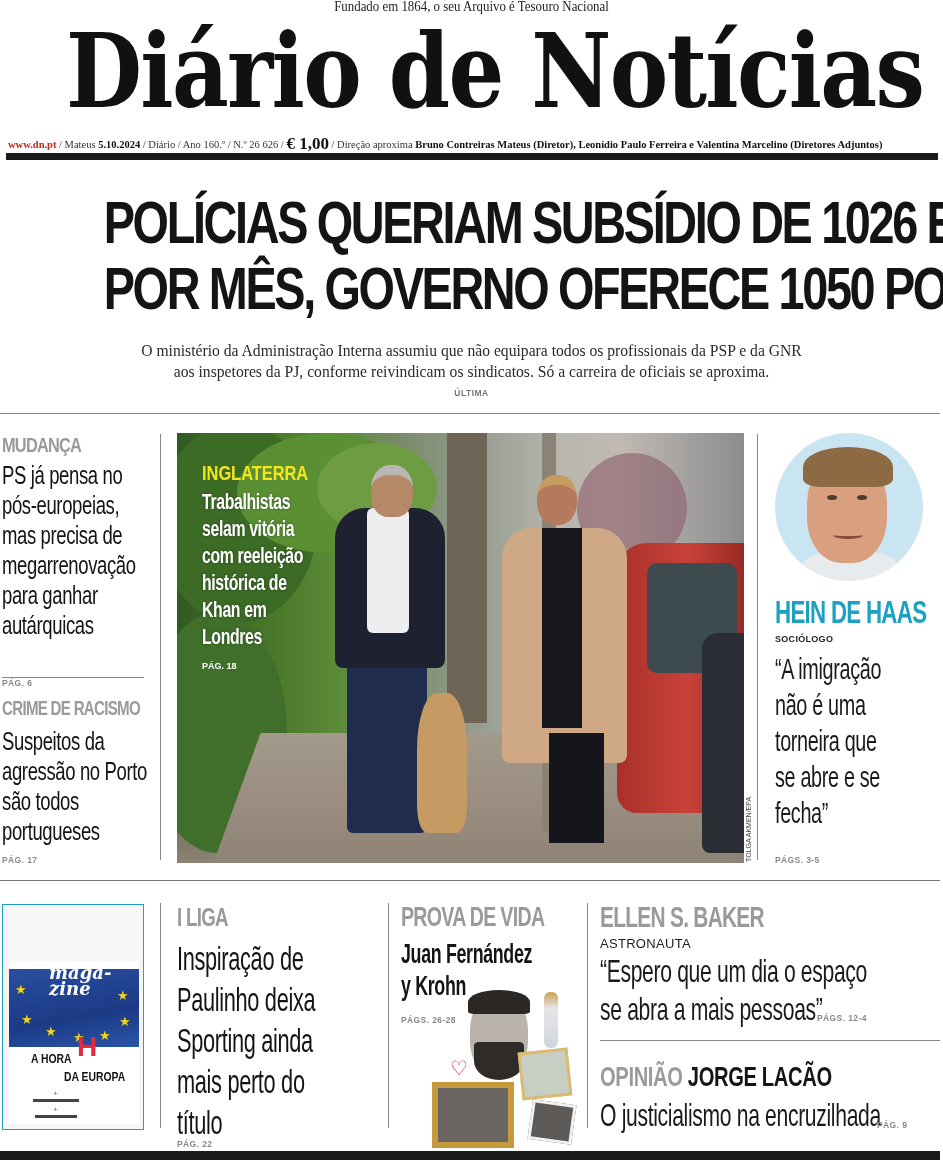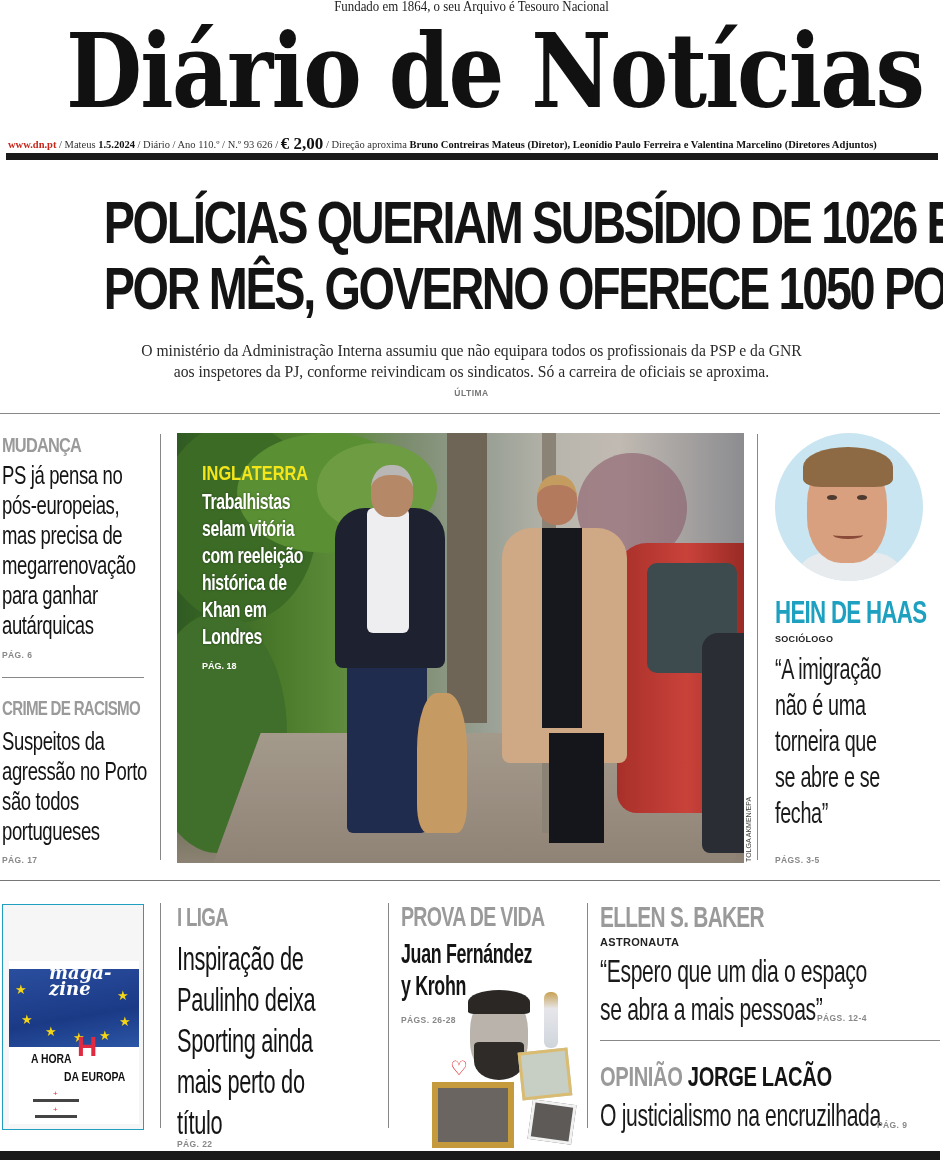--- a/index.html
+++ b/index.html
@@ -22,21 +22,21 @@
   .deck { left: 0; top: 340px; width: 943px; text-align: center; font-family: "Liberation Serif", serif; font-size: 17px; line-height: 21px; color: #2a2a2a; transform: scaleX(0.92); transform-origin: center top; }
   .deck-page { left: 0; top: 388px; width: 943px; text-align: center; font-size: 8.5px; font-weight: bold; color: #777; letter-spacing: 0.5px; }
   .rule1 { left: 0; top: 413px; width: 940px; height: 1px; background: #888; }
 
   
   .kicker-grey { color: #9a9a9a; font-weight: bold; font-family: "Liberation Sans", sans-serif; letter-spacing: -1px; }
   .small-page { font-size: 8.5px; font-weight: bold; color: #888; letter-spacing: 0.4px; }
 
   .lc-kicker1 { left: 2px; top: 434px; font-size: 21px; line-height: 22px; transform: scaleX(0.78); }
   .lc-head1 { left: 2px; top: 460px; width: 200px; font-size: 25px; line-height: 30px; color: #141414; transform: scaleX(0.74); transform-origin: left top; letter-spacing: -0.5px; }
-  .lc-page1 { left: 2px; top: 650px; }
+  .lc-page1 { left: 2px; top: 678px; }
   .lc-rule { left: 2px; top: 677px; width: 142px; height: 1px; background: #888; }
   .lc-kicker2 { left: 2px; top: 697px; font-size: 21px; line-height: 22px; transform: scaleX(0.72); white-space: nowrap; }
   .lc-head2 { left: 2px; top: 726px; width: 200px; font-size: 25px; line-height: 30px; color: #141414; transform: scaleX(0.74); transform-origin: left top; letter-spacing: -0.5px; }
   .lc-page2 { left: 2px; top: 855px; }
   .vsep-left { left: 160px; top: 434px; width: 1px; height: 426px; background: #888; }
 
   
   .photo { left: 177px; top: 433px; width: 567px; height: 430px; overflow: hidden;
     background:
       linear-gradient(180deg, rgba(0,0,0,0) 70%, rgba(130,115,100,0.6) 85%, #8d8274 100%),
@@ -110,50 +110,50 @@
   .pp-hair { position: absolute; left: 48px; top: 0; width: 62px; height: 24px; border-radius: 50% 50% 10% 10%; background: #2a2725; }
   .pp-beard { position: absolute; left: 54px; top: 52px; width: 50px; height: 38px; border-radius: 10% 10% 50% 50%; background: #2f2b29; }
   .pp-frame { position: absolute; left: 12px; top: 92px; width: 82px; height: 66px; border: 6px solid #c59a3d; background: #6a6560; }
   .pp-photo2 { position: absolute; left: 100px; top: 60px; width: 50px; height: 48px; border: 3px solid #d9bb72; background: #c7cfc5; transform: rotate(-6deg); }
   .pp-photo3 { position: absolute; left: 110px; top: 112px; width: 44px; height: 40px; border: 3px solid #f1f1f1; background: #5d5a58; transform: rotate(8deg); }
   .pp-heart { position: absolute; left: 30px; top: 66px; color: #d22; font-size: 20px; }
   .pp-statue { position: absolute; left: 124px; top: 2px; width: 14px; height: 56px; background: linear-gradient(180deg,#c9a153,#e6e6ea 30%,#cfd5dc); border-radius: 6px; }
 
   .vsep-b3 { left: 587px; top: 903px; width: 1px; height: 225px; background: #888; }
   .baker-name { left: 600px; top: 900px; font-size: 29px; line-height: 34px; transform: scaleX(0.72); transform-origin: left top; white-space: nowrap; }
-  .baker-role { left: 600px; top: 936px; font-size: 11px; font-weight: bold; color: #222; letter-spacing: 0.3px; }
+  .baker-role { left: 600px; top: 936px; font-size: 13px; font-weight: normal; color: #222; letter-spacing: 0.3px; }
   .baker-quote { left: 600px; top: 952px; width: 420px; font-size: 32px; line-height: 38px; color: #1a1a1a; transform: scaleX(0.66); transform-origin: left top; letter-spacing: -0.5px; }
   .baker-page { left: 817px; top: 1013px; }
   .rule-op { left: 600px; top: 1040px; width: 340px; height: 1px; background: #888; }
   .op-kicker { left: 600px; top: 1060px; font-size: 28px; line-height: 34px; font-weight: bold; transform: scaleX(0.72); transform-origin: left top; white-space: nowrap; letter-spacing: -0.5px; }
   .op-kicker .grey { color: #9a9a9a; }
   .op-kicker .dark { color: #141414; }
   .op-head { left: 600px; top: 1096px; width: 420px; font-size: 32px; line-height: 38px; color: #1a1a1a; transform: scaleX(0.66); transform-origin: left top; white-space: nowrap; letter-spacing: -0.5px; }
   .op-page { left: 877px; top: 1120px; }
 
   .bottombar { left: 0; top: 1151px; width: 940px; height: 9px; background: #1a1a1a; }
 </style>
 </head>
 <body>
 
 <div class="abs tagline">Fundado em 1864, o seu Arquivo é Tesouro Nacional</div>
 <div class="abs masthead">Diário de Notícias</div>
 <div class="abs infoline">
   <span class="url">www.dn.pt</span>
   <span> / </span>
   <span>Mateus</span>
-  <b>1.5.2024</b>
+  <b>5.10.2024</b>
   <span> / </span>
   <span>Diário</span>
   <span> / </span>
-  <span>Ano 110.º</span>
-  <span> / </span>
-  <span>N.º 93 626</span>
-  <span> / </span>
-  <span class="price">€ 2,00</span>
+  <span>Ano 160.º</span>
+  <span> / </span>
+  <span>N.º 26 626</span>
+  <span> / </span>
+  <span class="price">€ 1,00</span>
   <span> / </span>
   <span>Direção aproxima</span>
   <b>Bruno Contreiras Mateus (Diretor), Leonídio Paulo Ferreira e Valentina Marcelino (Diretores Adjuntos)</b>
 </div>
 <div class="abs topbar"></div>
 
 <div class="abs headline">
   <div>POLÍCIAS QUERIAM SUBSÍDIO DE 1026 EUROS</div>
   <div>POR MÊS, GOVERNO OFERECE 1050 POR ANO</div>
 </div>

